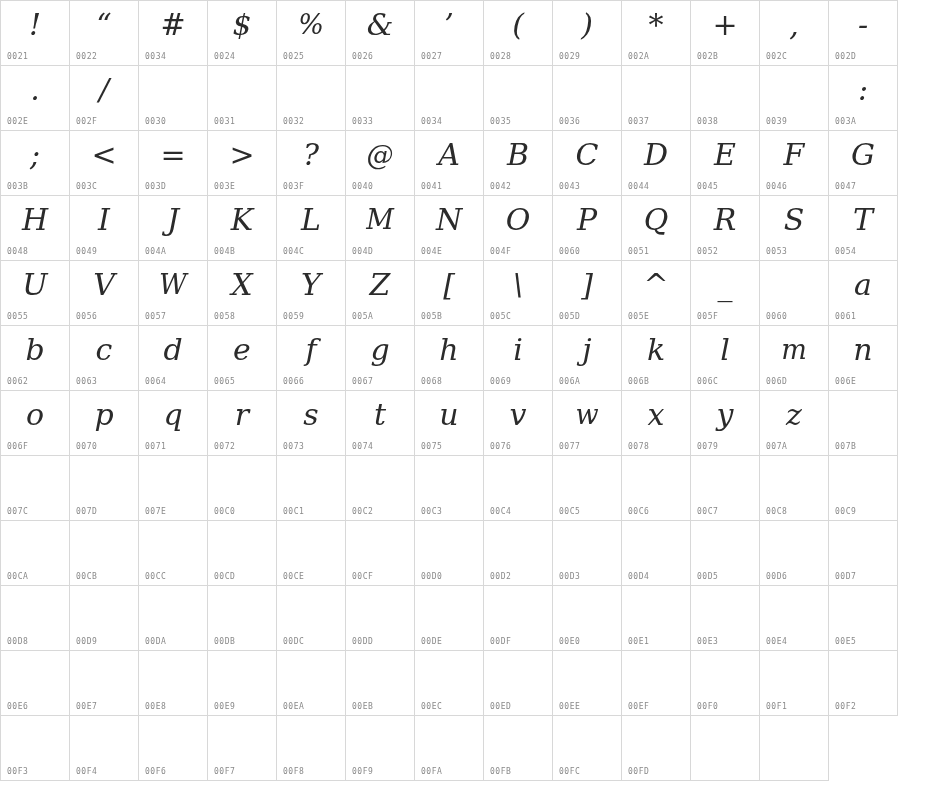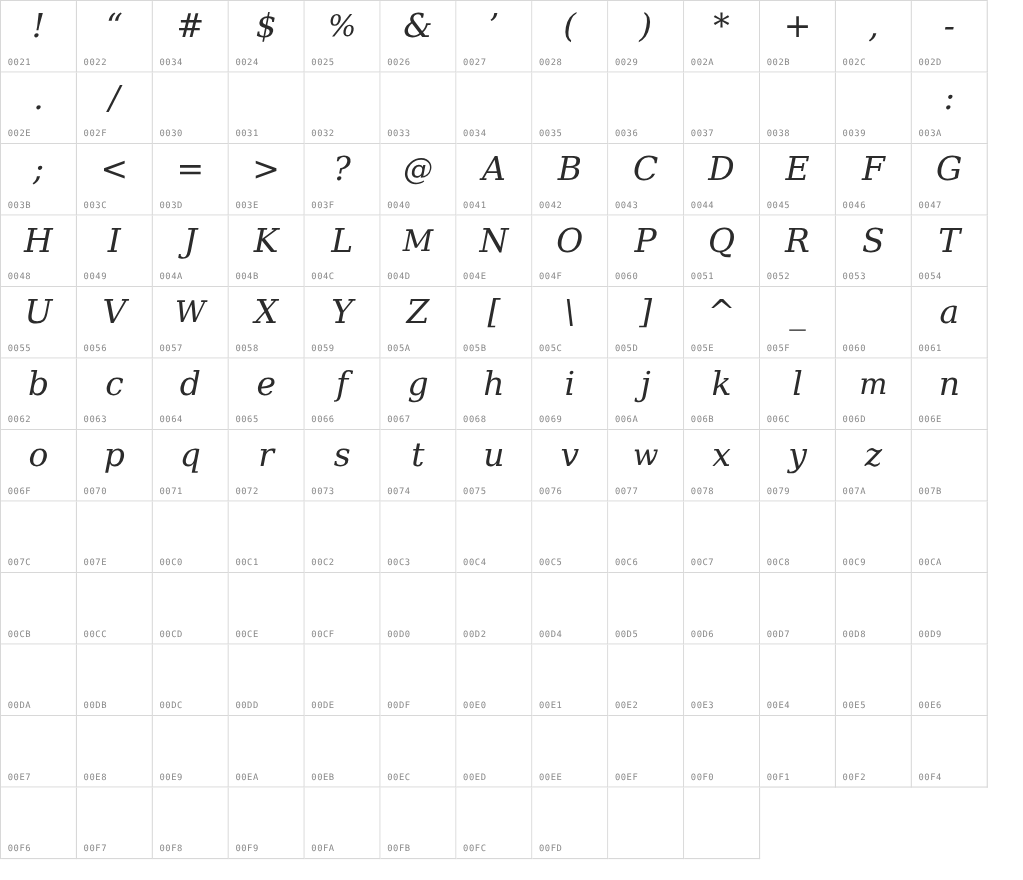--- a/index.html
+++ b/index.html
@@ -428,20 +428,24 @@
     <div class="cell empty">
       <div class="glyph"></div>
       <div class="code">007B</div>
     </div>
     <div class="cell empty">
       <div class="glyph"></div>
       <div class="code">007C</div>
     </div>
     <div class="cell empty">
       <div class="glyph"></div>
+      <div class="code">007D</div>
+    </div>
+    <div class="cell empty">
+      <div class="glyph"></div>
       <div class="code">007E</div>
     </div>
     <div class="cell empty">
       <div class="glyph"></div>
       <div class="code">00C0</div>
     </div>
     <div class="cell empty">
       <div class="glyph"></div>
       <div class="code">00C1</div>
     </div>
@@ -504,20 +508,24 @@
     <div class="cell empty">
       <div class="glyph"></div>
       <div class="code">00D0</div>
     </div>
     <div class="cell empty">
       <div class="glyph"></div>
       <div class="code">00D2</div>
     </div>
     <div class="cell empty">
       <div class="glyph"></div>
+      <div class="code">00D3</div>
+    </div>
+    <div class="cell empty">
+      <div class="glyph"></div>
       <div class="code">00D4</div>
     </div>
     <div class="cell empty">
       <div class="glyph"></div>
       <div class="code">00D5</div>
     </div>
     <div class="cell empty">
       <div class="glyph"></div>
       <div class="code">00D6</div>
     </div>
@@ -560,24 +568,20 @@
     <div class="cell empty">
       <div class="glyph"></div>
       <div class="code">00E0</div>
     </div>
     <div class="cell empty">
       <div class="glyph"></div>
       <div class="code">00E1</div>
     </div>
     <div class="cell empty">
       <div class="glyph"></div>
-      <div class="code">00E2</div>
-    </div>
-    <div class="cell empty">
-      <div class="glyph"></div>
       <div class="code">00E3</div>
     </div>
     <div class="cell empty">
       <div class="glyph"></div>
       <div class="code">00E4</div>
     </div>
     <div class="cell empty">
       <div class="glyph"></div>
       <div class="code">00E5</div>
     </div>
@@ -625,20 +629,24 @@
       <div class="glyph"></div>
       <div class="code">00F0</div>
     </div>
     <div class="cell empty">
       <div class="glyph"></div>
       <div class="code">00F1</div>
     </div>
     <div class="cell empty">
       <div class="glyph"></div>
       <div class="code">00F2</div>
+    </div>
+    <div class="cell empty">
+      <div class="glyph"></div>
+      <div class="code">00F3</div>
     </div>
     <div class="cell empty">
       <div class="glyph"></div>
       <div class="code">00F4</div>
     </div>
     <div class="cell empty">
       <div class="glyph"></div>
       <div class="code">00F6</div>
     </div>
     <div class="cell empty">

